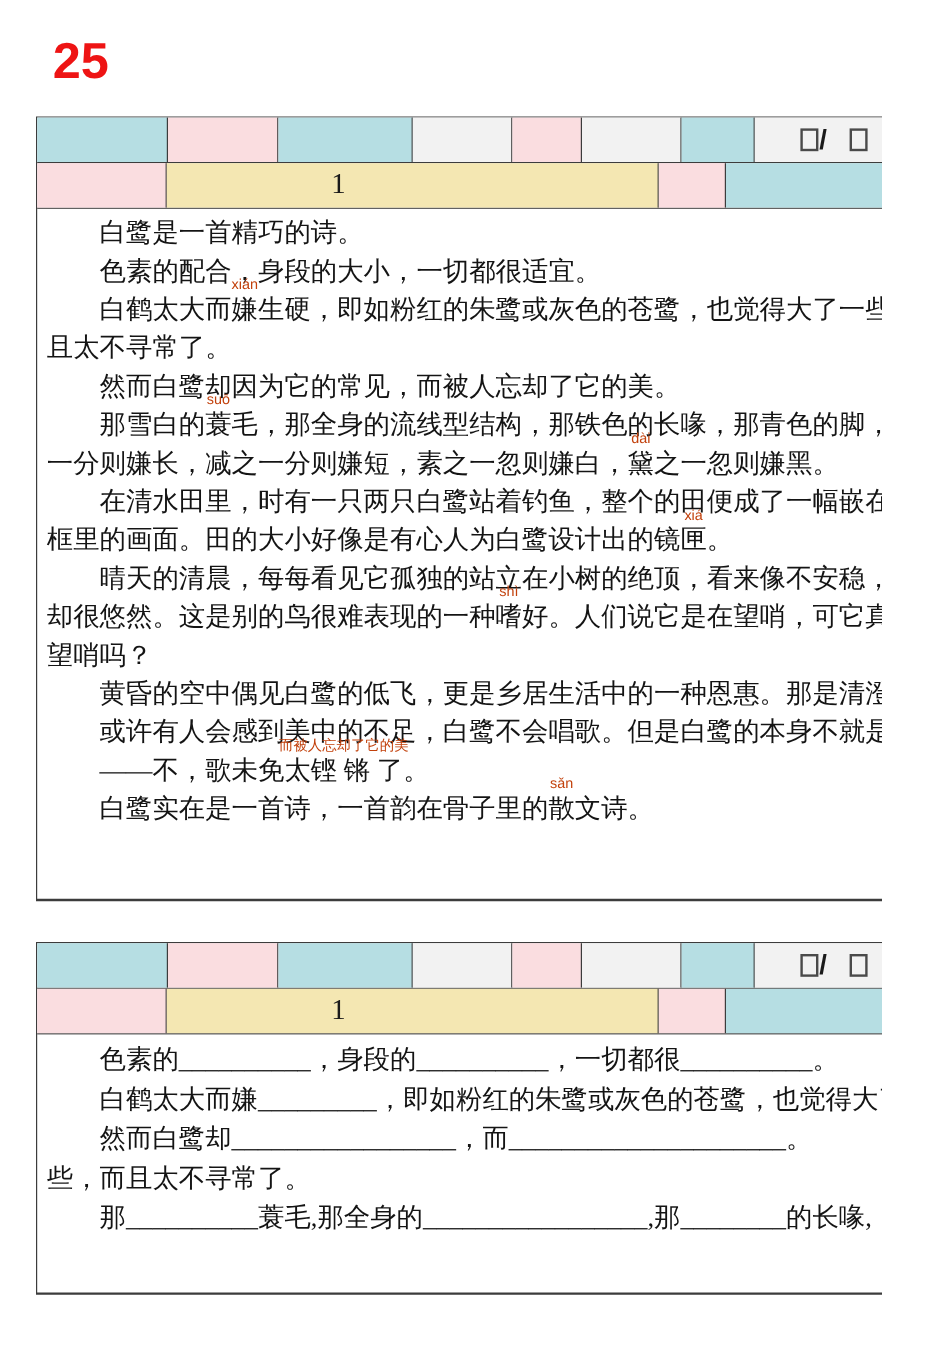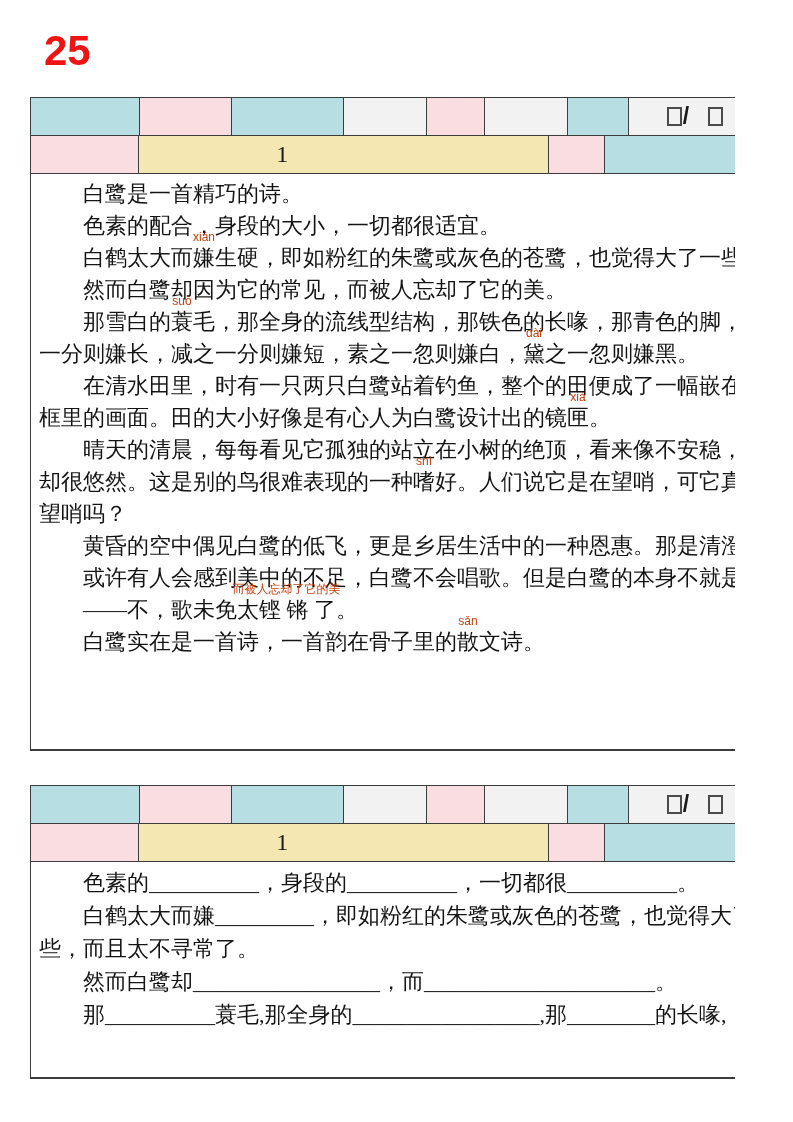--- a/index.html
+++ b/index.html
@@ -68,20 +68,21 @@
         <div class="cell" style="flex-basis: 410px; background: rgb(244, 231, 178);">
           <span class="num-wrap">1</span>
         </div>
         <div class="cell" style="flex-basis: 56px; background: rgb(250, 221, 224);"></div>
         <div class="cell" style="flex-basis: 158px; background: rgb(182, 222, 227);"></div>
       </div>
     <div class="body">
         <div class="line indent">白鹭是一首精巧的诗。</div>
         <div class="line indent">色素的配合，身段的大小，一切都很适宜。</div>
         <div class="line indent">白鹤太大而<span class="rb">嫌<span class="rt">xián</span></span>生硬，即如粉红的朱鹭或灰色的苍鹭，也觉得大了一些，而</div>
+        <div class="line">且太不寻常了。</div>
         <div class="line indent">然而白鹭却因为它的常见，而被人忘却了它的美。</div>
         <div class="line indent">那雪白的<span class="rb">蓑<span class="rt">suō</span></span>毛，那全身的流线型结构，那铁色的长喙，那青色的脚，增之</div>
         <div class="line">一分则嫌长，减之一分则嫌短，素之一忽则嫌白，<span class="rb">黛<span class="rt">dài</span></span>之一忽则嫌黑。</div>
         <div class="line indent">在清水田里，时有一只两只白鹭站着钓鱼，整个的田便成了一幅嵌在琉璃</div>
         <div class="line">框里的画面。田的大小好像是有心人为白鹭设计出的镜<span class="rb">匣<span class="rt">xiá</span></span>。</div>
         <div class="line indent">晴天的清晨，每每看见它孤独的站立在小树的绝顶，看来像不安稳，而它</div>
         <div class="line">却很悠然。这是别的鸟很难表现的一种<span class="rb">嗜<span class="rt">shì</span></span>好。人们说它是在望哨，可它真是在</div>
         <div class="line">望哨吗？</div>
         <div class="line indent">黄昏的空中偶见白鹭的低飞，更是乡居生活中的一种恩惠。那是清澄的形</div>
         <div class="line indent">或许有人会感到美中的不足，白鹭不会唱歌。但是白鹭的本身不就是一首</div>
@@ -108,18 +109,18 @@
         <div class="cell" style="flex-basis: 108px; background: rgb(250, 221, 224);"></div>
         <div class="cell" style="flex-basis: 410px; background: rgb(244, 231, 178);">
           <span class="num-wrap">1</span>
         </div>
         <div class="cell" style="flex-basis: 56px; background: rgb(250, 221, 224);"></div>
         <div class="cell" style="flex-basis: 158px; background: rgb(182, 222, 227);"></div>
       </div>
     <div class="body">
         <div class="line indent">色素的__________，身段的__________，一切都很__________。</div>
         <div class="line indent">白鹤太大而嫌_________，即如粉红的朱鹭或灰色的苍鹭，也觉得大了一</div>
+        <div class="line indent">然而白鹭却_________________，而_____________________。</div>
         <div class="line">些，而且太不寻常了。</div>
-        <div class="line indent">然而白鹭却_________________，而_____________________。</div>
         <div class="line indent">那__________蓑毛,那全身的_________________,那________的长喙,</div>
       </div>
   </div>
 </div>
 
 </body></html>

